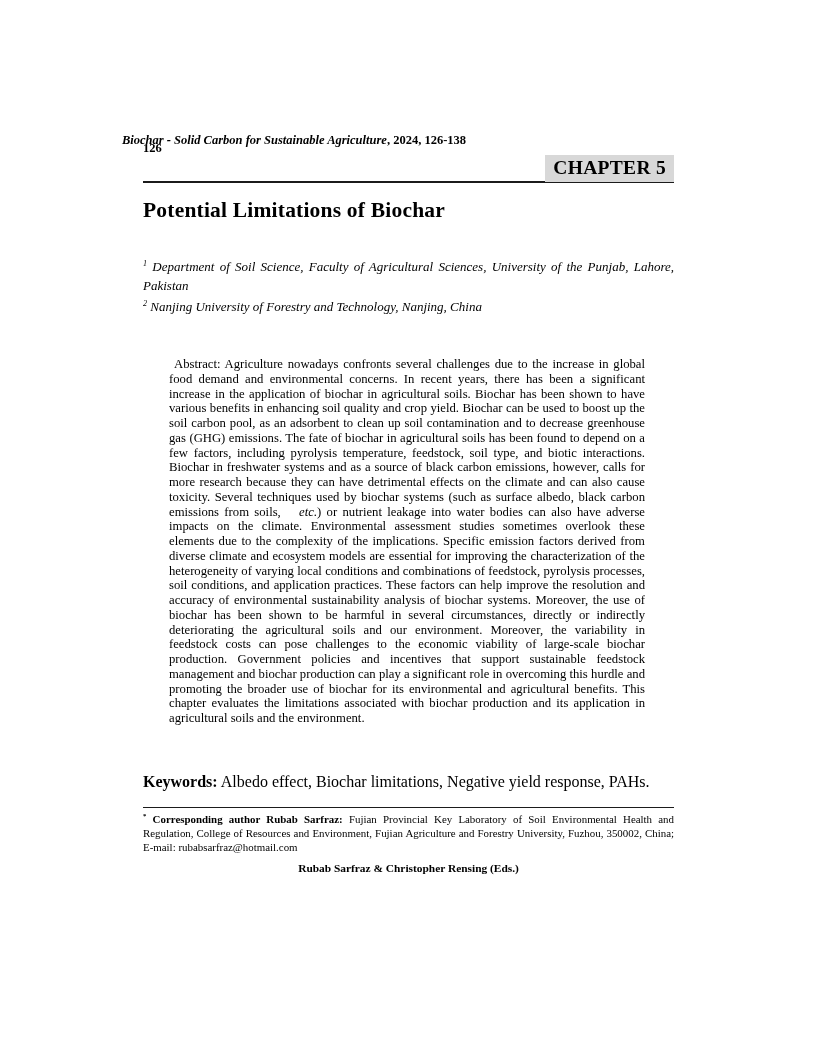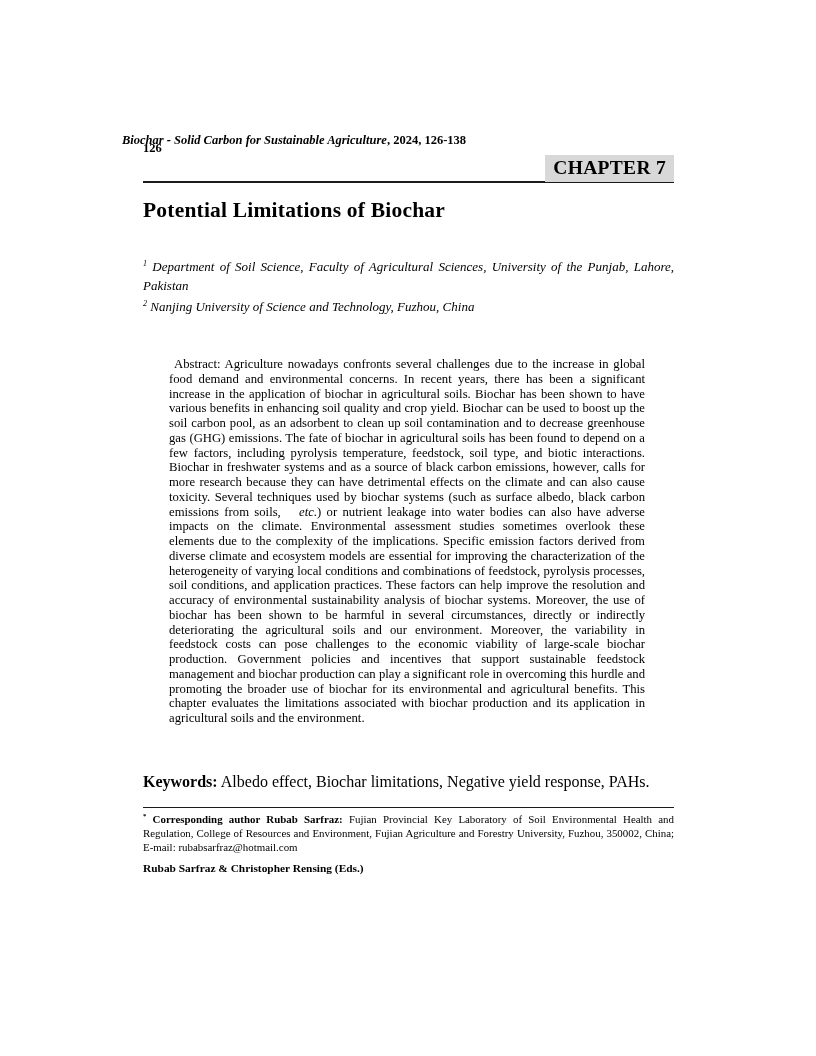--- a/index.html
+++ b/index.html
@@ -49,42 +49,42 @@
   
   .foot-rule { position:absolute; top:807px; left:0; width:100%; border-top:1.5px solid #1b1b1b; }
   .footnote {
     position:absolute; top:812px; left:0; width:100%;
     font-size:10.9px; line-height:14px; text-align:justify;
   }
   .footnote .fn-label { font-weight:bold; }
   
   .pub-footer {
     position:absolute; top:861px; left:0; width:100%;
-    text-align:left; font-weight:bold; font-size:11.4px; line-height:14.5px;
+    text-align:center; font-weight:bold; font-size:11.4px; line-height:14.5px;
   }
 </style>
 </head>
 <body>
 
 <div class="content">
 
   <div class="header-row">
     <span class="page-num">126</span>
     <span class="running-head"><span class="rh-italic">Biochar - Solid Carbon for Sustainable Agriculture</span><span>, 2024, 126-138</span></span>
   </div>
 
   <div class="top-rule"></div>
-  <div class="chapter-box">CHAPTER 7</div>
+  <div class="chapter-box">CHAPTER 5</div>
 
   <h1 class="chapter-title">Potential Limitations of Biochar</h1>
 
 
   <div class="affiliations">
     <p class="affiliation"><sup>1</sup><span> Department of Soil Science, Faculty of Agricultural Sciences, University of the Punjab, Lahore, Pakistan</span></p>
-    <p class="affiliation"><sup>2</sup><span> Nanjing University of Science and Technology, Fuzhou, China</span></p>
+    <p class="affiliation"><sup>2</sup><span> Nanjing University of Forestry and Technology, Nanjing, China</span></p>
   </div>
 
   <div class="abstract"><span class="abs-label">Abstract:</span><span> Agriculture nowadays confronts several challenges due to the increase in global food demand and environmental concerns. In recent years, there has been a significant increase in the application of biochar in agricultural soils. Biochar has been shown to have various benefits in enhancing soil quality and crop yield. Biochar can be used to boost up the soil carbon pool, as an adsorbent to clean up soil contamination and to decrease greenhouse gas (GHG) emissions. The fate of biochar in agricultural soils has been found to depend on a few factors, including pyrolysis temperature, feedstock, soil type, and biotic interactions. Biochar in freshwater systems and as a source of black carbon emissions, however, calls for more research because they can have detrimental effects on the climate and can also cause toxicity. Several techniques used by biochar systems (such as surface albedo, black carbon emissions from soils, </span><span class="etc">etc.</span><span>) or nutrient leakage into water bodies can also have adverse impacts on the climate. Environmental assessment studies sometimes overlook these elements due to the complexity of the implications. Specific emission factors derived from diverse climate and ecosystem models are essential for improving the characterization of the heterogeneity of varying local conditions and combinations of feedstock, pyrolysis processes, soil conditions, and application practices. These factors can help improve the resolution and accuracy of environmental sustainability analysis of biochar systems. Moreover, the use of biochar has been shown to be harmful in several circumstances, directly or indirectly deteriorating the agricultural soils and our environment. Moreover, the variability in feedstock costs can pose challenges to the economic viability of large-scale biochar production. Government policies and incentives that support sustainable feedstock management and biochar production can play a significant role in overcoming this hurdle and promoting the broader use of biochar for its environmental and agricultural benefits. This chapter evaluates the limitations associated with biochar production and its application in agricultural soils and the environment.</span></div>
 
   <div class="keywords"><span class="kw-label">Keywords:</span><span> Albedo effect, Biochar limitations, Negative yield response, PAHs.</span></div>
 
   <div class="foot-rule"></div>
   <div class="footnote"><sup class="fn-label">*</sup><span class="fn-label"> Corresponding author Rubab Sarfraz:</span><span> Fujian Provincial Key Laboratory of Soil Environmental Health and Regulation, College of Resources and Environment, Fujian Agriculture and Forestry University, Fuzhou, 350002, China; E-mail: rubabsarfraz@hotmail.com</span></div>
 
   <div class="pub-footer">

